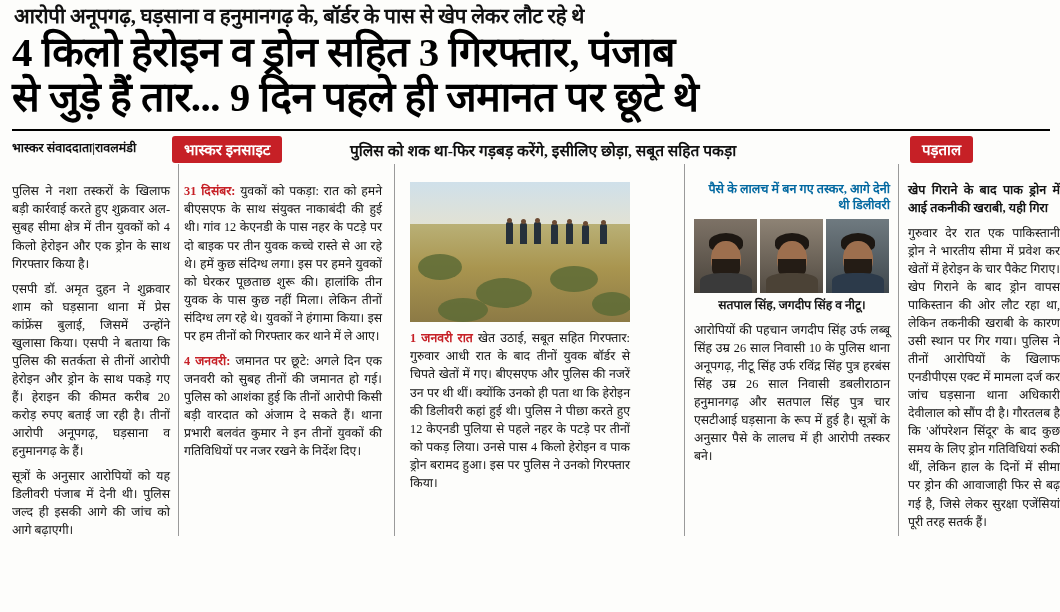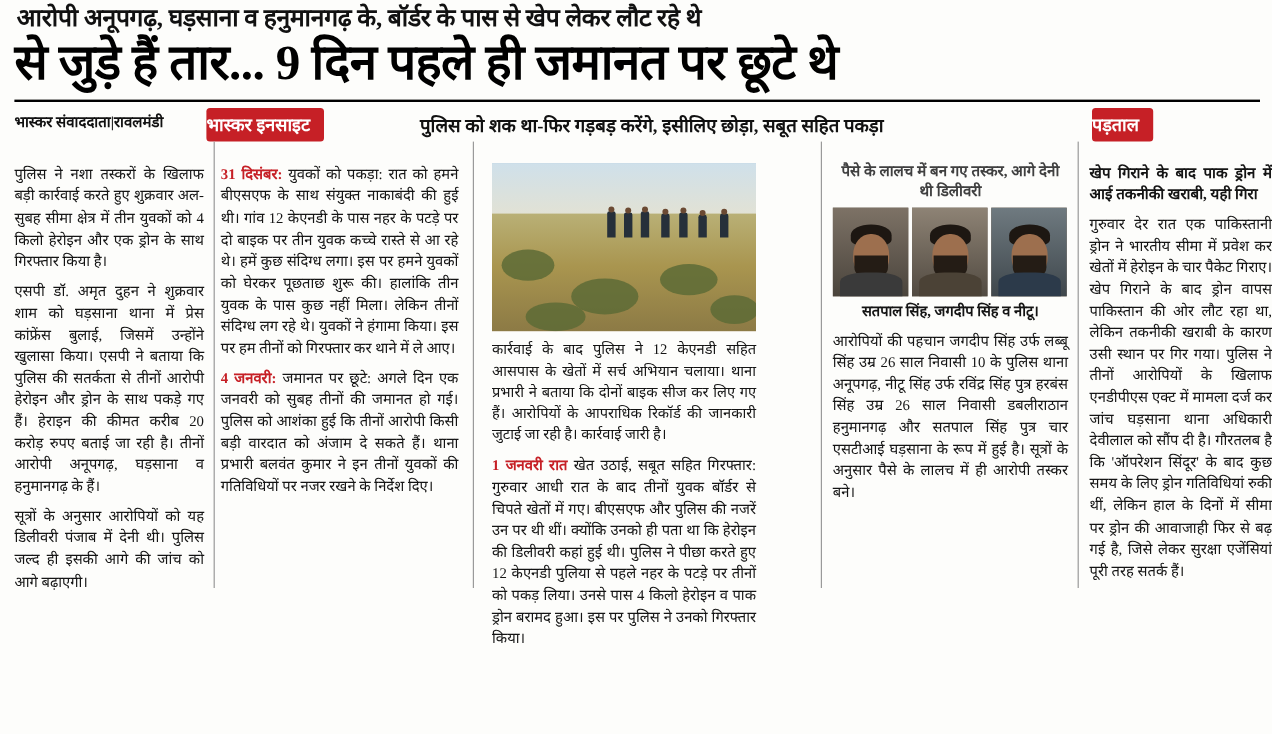--- a/index.html
+++ b/index.html
@@ -69,21 +69,21 @@
     color: #111;
   }
   .redtag {
     position: absolute;
     top: 0;
     background: #c62026;
     color: #fff;
     font-family: "Liberation Serif", serif;
     font-weight: bold;
     font-size: 15px;
-    padding: 3px 12px 4px 0;
+    padding: 3px 12px 4px 12px;
     border-radius: 3px;
     white-space: nowrap;
   }
   .redtag.insight { left: 160px; }
   .redtag.padtal { left: 898px; }
   .midband {
     position: absolute;
     left: 338px;
     top: 3px;
     font-family: "Liberation Serif", serif;
@@ -180,24 +180,24 @@
     background: #6b4a33;
     border-radius: 50%;
   }
   .cap-main {
     font-size: 12.2px;
     line-height: 1.45;
     text-align: justify;
   }
 
   .mugs-head {
-    color: #404040;
+    color: #0369a1;
     font-weight: bold;
     font-size: 12.6px;
-    text-align: center;
+    text-align: right;
     line-height: 1.25;
     margin-bottom: 5px;
   }
   .mugs {
     display: flex;
     gap: 3px;
     margin-bottom: 4px;
   }
   .mug {
     width: 63px;
@@ -260,20 +260,21 @@
   }
 </style>
 </head>
 <body>
 
 <div class="page">
 
   <div class="kicker">आरोपी अनूपगढ़, घड़साना व हनुमानगढ़ के, बॉर्डर के पास से खेप लेकर लौट रहे थे</div>
 
   <div class="headline">
+    <div class="l1">4 किलो हेरोइन व ड्रोन सहित 3 गिरफ्तार, पंजाब</div>
     <div class="l2">से जुड़े हैं तार... 9 दिन पहले ही जमानत पर छूटे थे</div>
   </div>
 
   <div class="rule"></div>
 
   <div class="labelband">
     <div class="byline">भास्कर संवाददाता|रावलमंडी</div>
     <div class="redtag insight">भास्कर इनसाइट</div>
     <div class="midband">पुलिस को शक था-फिर गड़बड़ करेंगे, इसीलिए छोड़ा, सबूत सहित पकड़ा</div>
     <div class="redtag padtal">पड़ताल</div>
@@ -315,21 +316,20 @@
         <div class="bush" style="left:182px;top:110px; width:40px; height:24px;"></div>
         <div class="bush" style="left:28px; top:116px; width:50px; height:24px;"></div>
         <div class="person" style="left:96px;  top:40px; height:22px;"></div>
         <div class="person" style="left:110px; top:41px; height:21px;"></div>
         <div class="person" style="left:124px; top:40px; height:22px;"></div>
         <div class="person" style="left:141px; top:42px; height:20px;"></div>
         <div class="person" style="left:156px; top:41px; height:21px;"></div>
         <div class="person" style="left:172px; top:43px; height:19px;"></div>
         <div class="person" style="left:190px; top:42px; height:20px;"></div>
       </div>
-      <p class="cap-main">कार्रवाई के बाद पुलिस ने 12 केएनडी सहित आसपास के खेतों में सर्च अभियान चलाया। थाना प्रभारी ने बताया कि दोनों बाइक सीज कर लिए गए हैं। आरोपियों के आपराधिक रिकॉर्ड की जानकारी जुटाई जा रही है। कार्रवाई जारी है।</p>
       <p>
         <span class="dateh">1 जनवरी रात</span>
         <span class="bold">खेत उठाई, सबूत सहित गिरफ्तार:</span>
         <span>गुरुवार आधी रात के बाद तीनों युवक बॉर्डर से चिपते खेतों में गए। बीएसएफ और पुलिस की नजरें उन पर थी थीं। क्योंकि उनको ही पता था कि हेरोइन की डिलीवरी कहां हुई थी। पुलिस ने पीछा करते हुए 12 केएनडी पुलिया से पहले नहर के पटड़े पर तीनों को पकड़ लिया। उनसे पास 4 किलो हेरोइन व पाक ड्रोन बरामद हुआ। इस पर पुलिस ने उनको गिरफ्तार किया।</span>
       </p>
     </div>
 
     <div class="col c4">
       <div class="mugs-head">पैसे के लालच में बन गए तस्कर, आगे देनी थी डिलीवरी</div>
       <div class="mugs">

